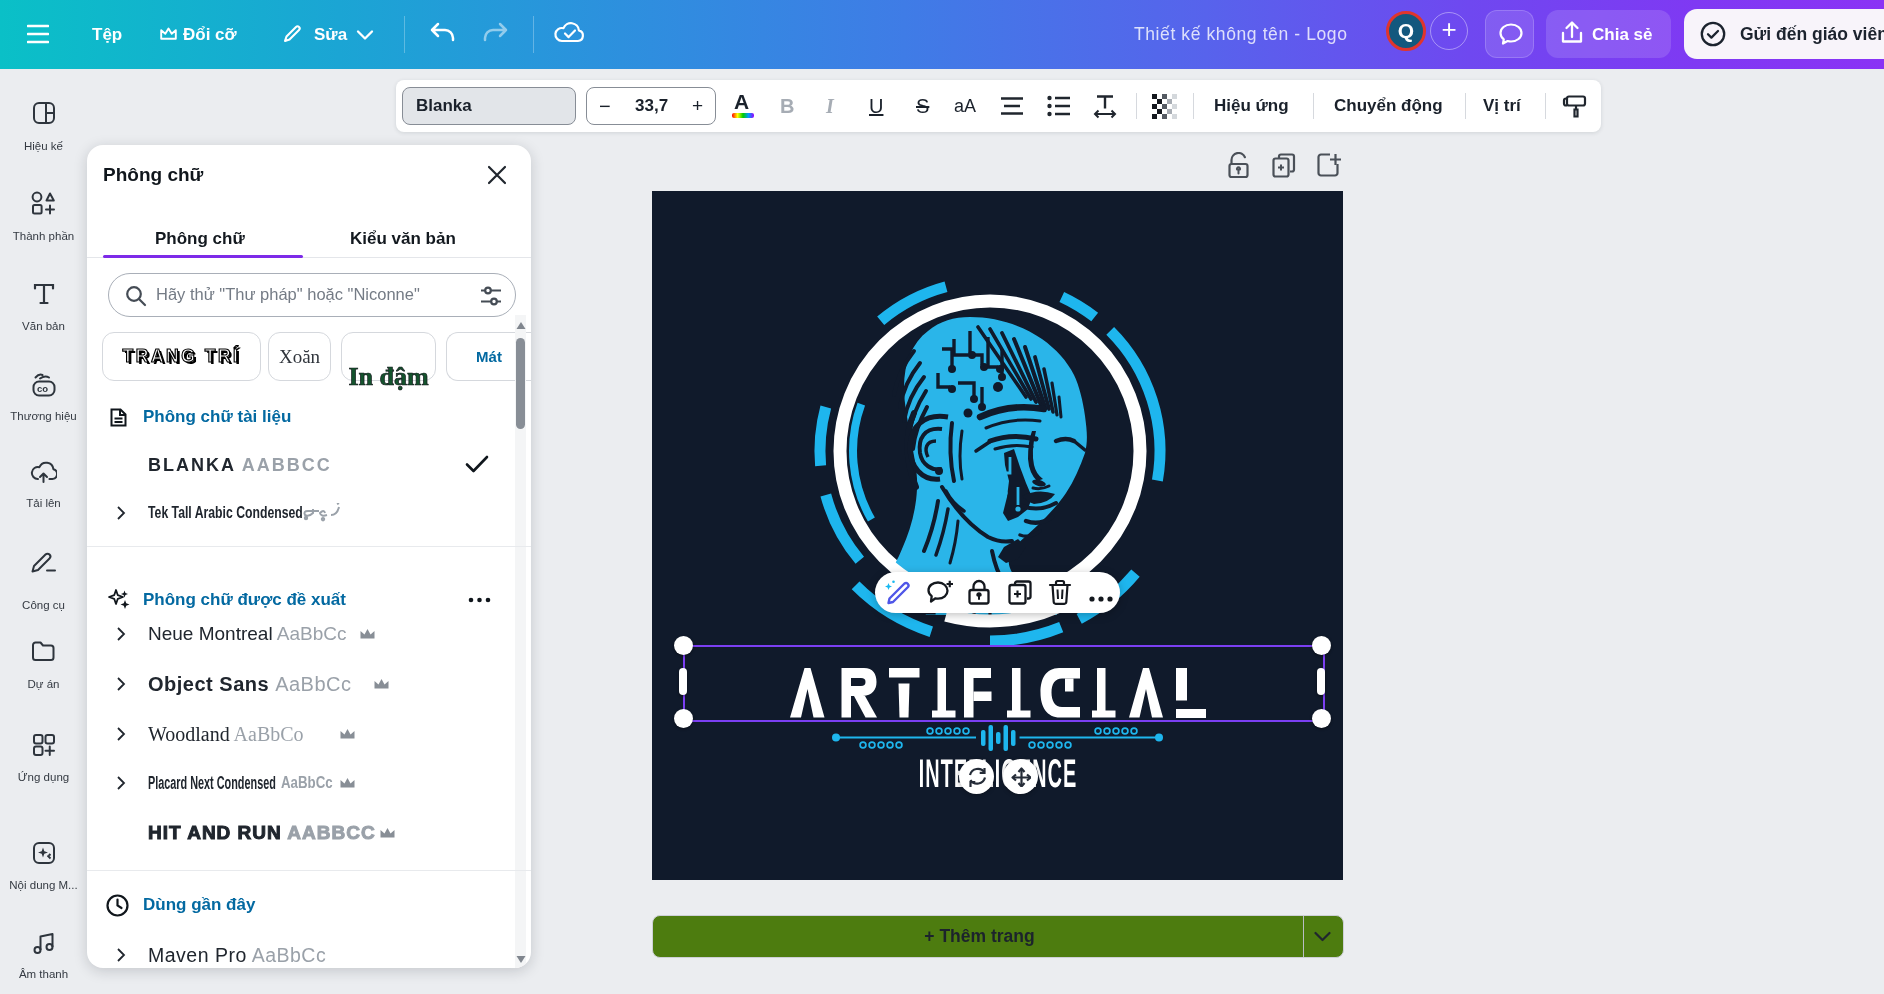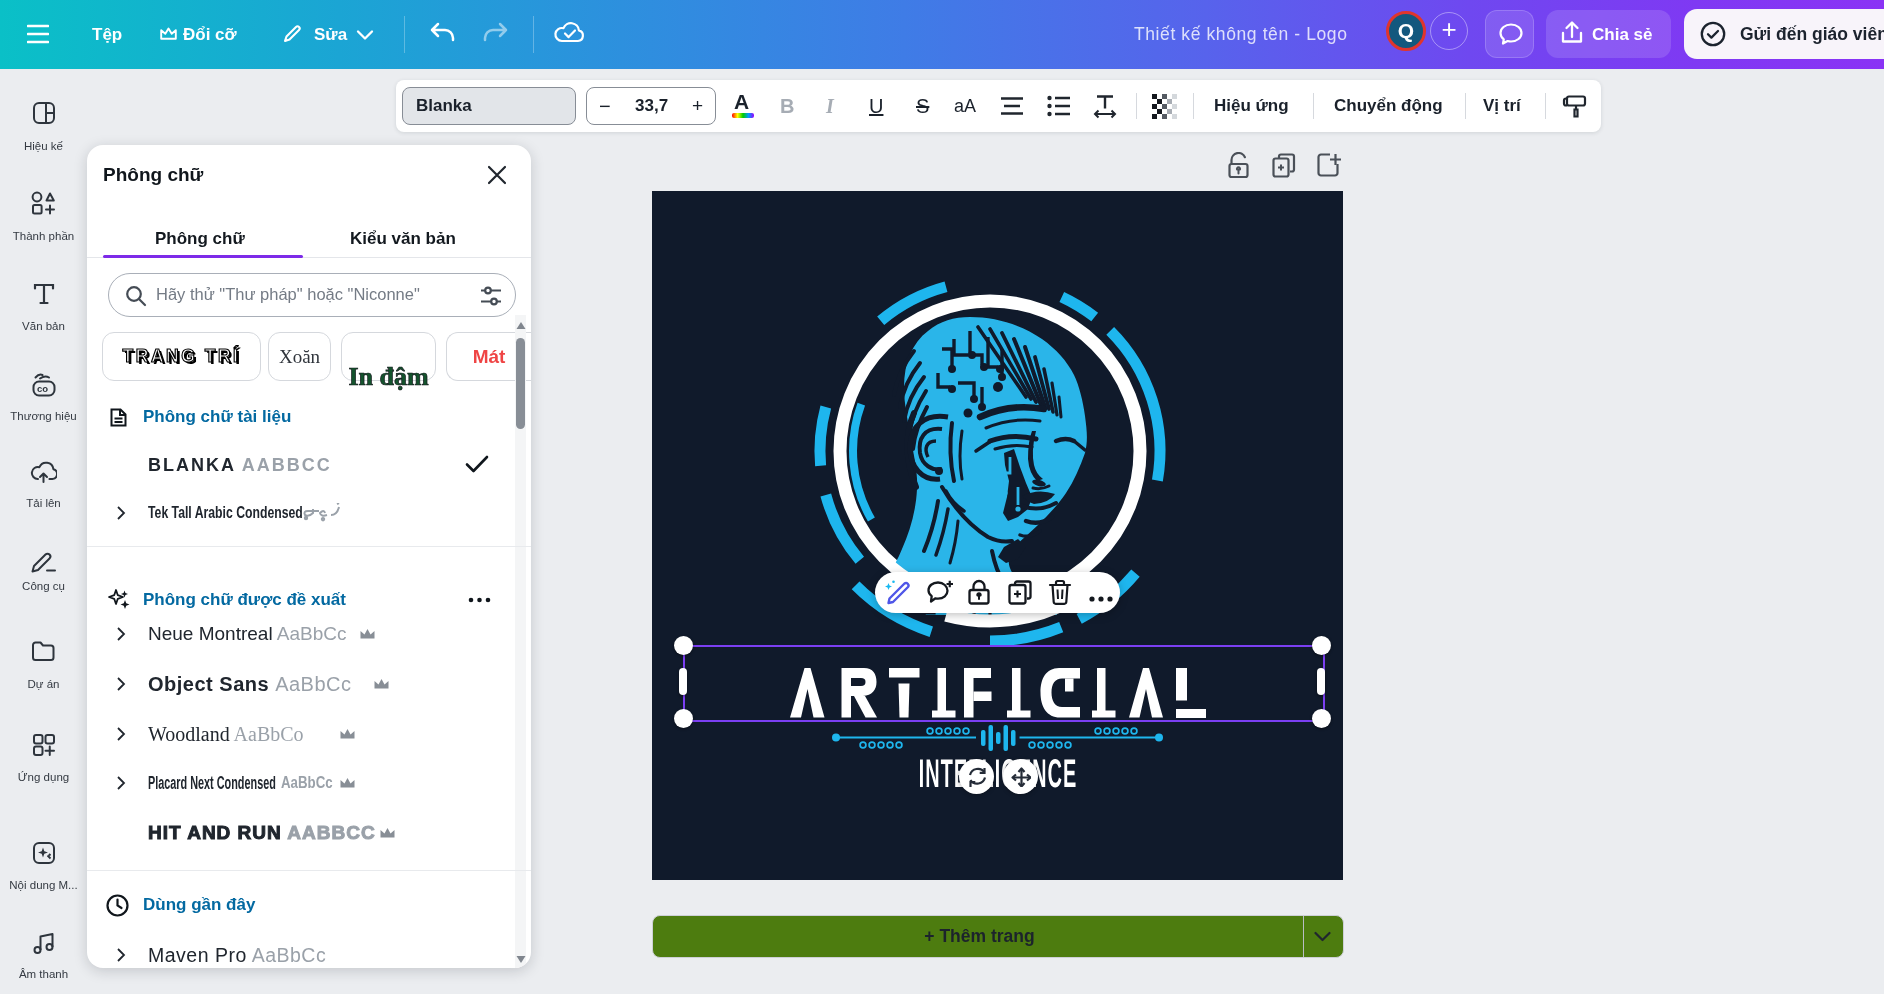--- a/index.html
+++ b/index.html
@@ -193,21 +193,21 @@
       <path d="M8 19 a6 6 0 1 1 1.4 -11.8 a7.3 7.3 0 0 1 14 2 a5 5 0 0 1 -1 9.8 h-3" fill="none" stroke="#2e353d" stroke-width="2" stroke-linejoin="round" stroke-linecap="round"></path>
       <path d="M13.5 22 v-8 M10 17 l3.5 -3.5 L17 17" fill="none" stroke="#2e353d" stroke-width="2" stroke-linecap="round" stroke-linejoin="round"></path>
     </svg>
     <div style="margin-top:13px">Tải lên</div>
   </div>
 <div class="rit" style="top:549px">
     <svg width="26" height="25" viewBox="0 0 26 25">
       <path d="M3 17 L14.5 5.5 a2.8 2.8 0 0 1 4 4 L7 21 l-5.5 1.5 Z" fill="none" stroke="#2e353d" stroke-width="2" stroke-linejoin="round"></path>
       <path d="M16 21.5 h8" stroke="#2e353d" stroke-width="2" stroke-linecap="round"></path>
     </svg>
-    <div style="margin-top:6px">Công cụ</div>
+    <div style="margin-top:25px">Công cụ</div>
   </div>
 <div class="rit" style="top:640px">
     <svg width="25" height="22" viewBox="0 0 25 22">
       <path d="M2 5 a2.5 2.5 0 0 1 2.5 -2.5 h5 l2.5 3 h8 a2.5 2.5 0 0 1 2.5 2.5 v9.5 a2.5 2.5 0 0 1 -2.5 2.5 h-15.5 a2.5 2.5 0 0 1 -2.5 -2.5 Z" fill="none" stroke="#2e353d" stroke-width="2" stroke-linejoin="round"></path>
     </svg>
     <div style="margin-top:16px">Dự án</div>
   </div>
 <div class="rit" style="top:733px">
     <svg width="24" height="24" viewBox="0 0 24 24">
       <rect x="2" y="2" width="8.5" height="8.5" rx="2" fill="none" stroke="#2e353d" stroke-width="2"></rect>
@@ -258,21 +258,21 @@
   <div class="chip" style="left:15px;width:159px;">
       <span style="font-weight:bold;font-size:17.5px;letter-spacing:2.5px;color:#fff;-webkit-text-stroke:1.15px #000;text-shadow:2.2px 2.2px 0 #000;">TRANG TRÍ</span>
     </div>
   <div class="chip" style="left:181px;width:63px;">
       <span style="font-family:'Liberation Serif',serif;font-size:19px;color:#30353c;">Xoăn</span>
     </div>
   <div class="chip" style="left:254px;width:95px;">
       <span style="font-family:'Liberation Serif',serif;font-weight:bold;font-size:26px;color:#14532d;margin-top:40px;-webkit-text-stroke:.7px #16191e;">In đậm</span>
     </div>
   <div class="chip" style="left:359px;width:85px;border-radius:12px 0 0 12px;border-right:none;">
-      <span style="font-weight:bold;font-size:19px;color:#ef4444;">Mát</span>
+      <span style="font-weight:bold;font-size:15px;color:#0369a1;">Mát</span>
     </div>
 
   <div class="abs" style="left:428px;top:170px;width:11px;height:653px;background:#f4f5f6;"></div>
     <svg class="abs" style="left:429px;top:176px" width="10" height="10">
       <path d="M5 1 L9.5 8 L0.5 8 Z" fill="#80868e"></path>
     </svg>
   <div class="abs" style="left:429px;top:193px;width:9px;height:91px;background:#888e96;border-radius:5px;"></div>
   <svg class="abs" style="left:429px;top:809px" width="10" height="10">
       <path d="M5 9 L9.5 2 L0.5 2 Z" fill="#80868e"></path>
     </svg>

